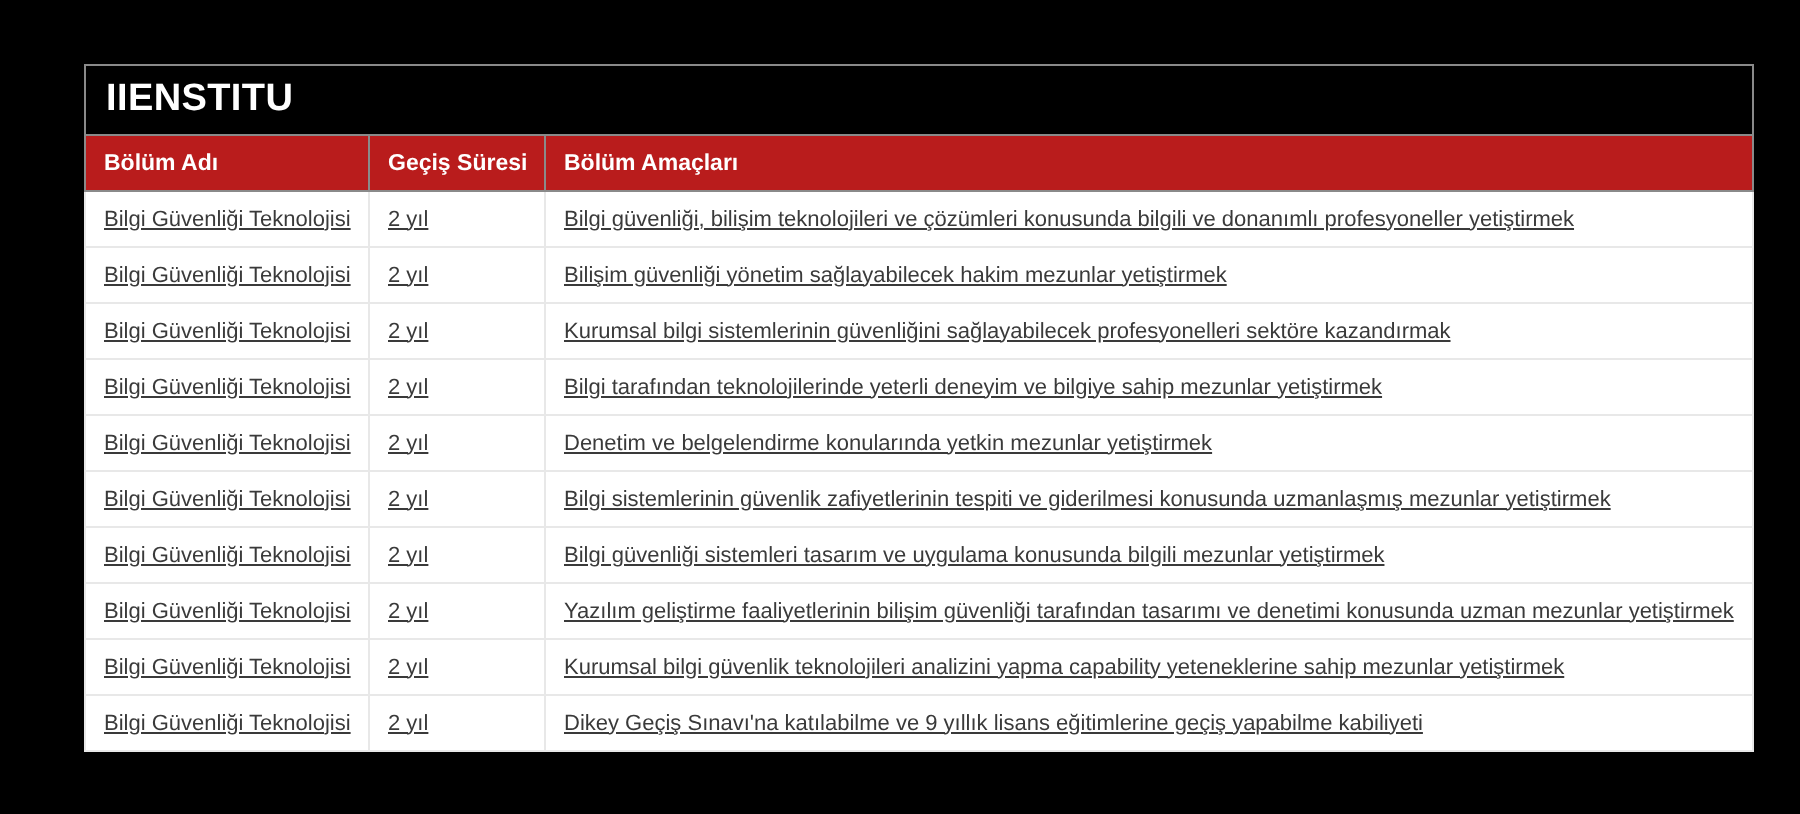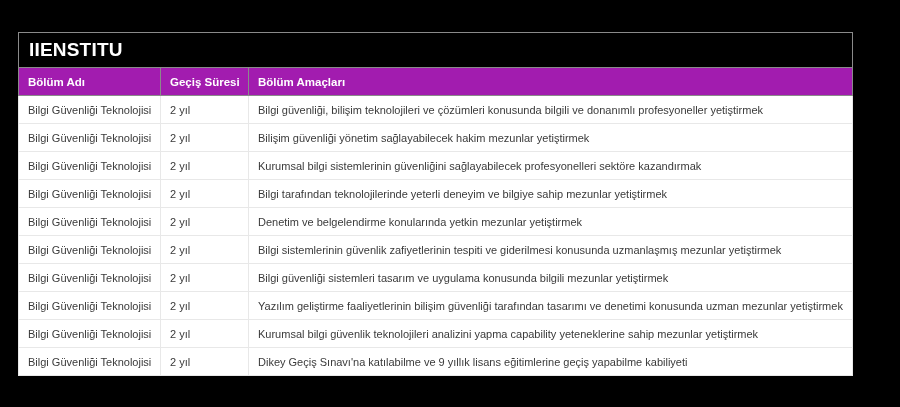--- a/index.html
+++ b/index.html
@@ -6,62 +6,63 @@
       margin: 0;
       padding: 0;
       background: #000000;
       width: 900px;
       height: 407px;
       overflow: hidden;
       font-family: "Liberation Sans", "DejaVu Sans", sans-serif;
     }
     .wrap {
       position: absolute;
-      left: 18px;
+      left: 42px;
       top: 32px;
       width: 858px;
     }
     table {
       width: 834px;
       border-collapse: collapse;
       table-layout: fixed;
     }
     .title-cell {
       background: #000000;
       color: #ffffff;
       font-weight: bold;
       font-size: 19px;
       height: 34px;
       padding: 0 0 0 10px;
       border: 1px solid #8a8a8a;
       text-align: left;
       letter-spacing: 0.2px;
     }
     th.col-head {
-      background: #a21caf;
+      background: #b91c1c;
       color: #ffffff;
       font-weight: bold;
       font-size: 11.5px;
       height: 27px;
       padding: 0 0 0 9px;
       text-align: left;
       border: 1px solid #8a8a8a;
     }
     td {
       background: #ffffff;
       color: #3a3a3a;
       font-size: 11px;
       height: 27px;
       padding: 0 0 0 9px;
       border-top: 1px solid #e8e8e8;
       border-bottom: 1px solid #e8e8e8;
       border-left: 1px solid #e8e8e8;
       border-right: 1px solid #e8e8e8;
       white-space: nowrap;
       overflow: hidden;
+      text-decoration: underline;
     }
     col.c1 { width: 142px; }
     col.c2 { width: 88px; }
     col.c3 { width: 604px; }
   </style>
 </head>
 <body>
 
 <div class="wrap">
   <table>

